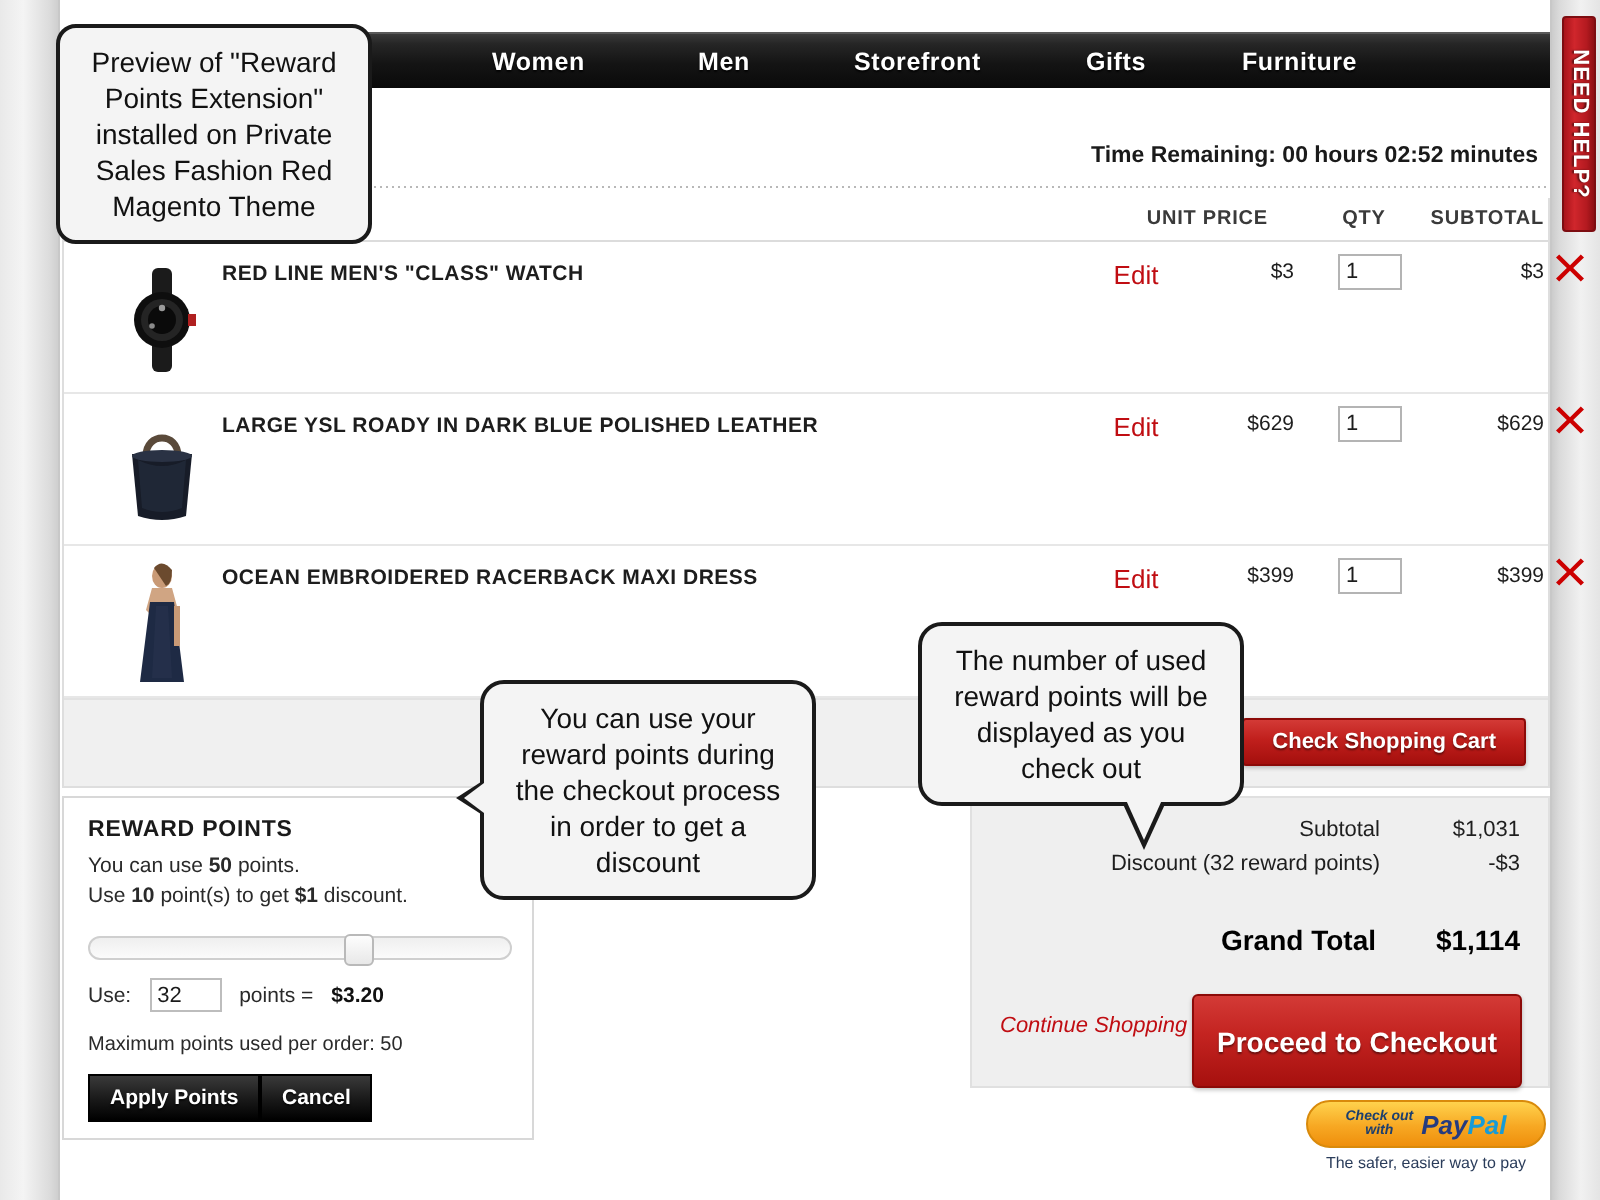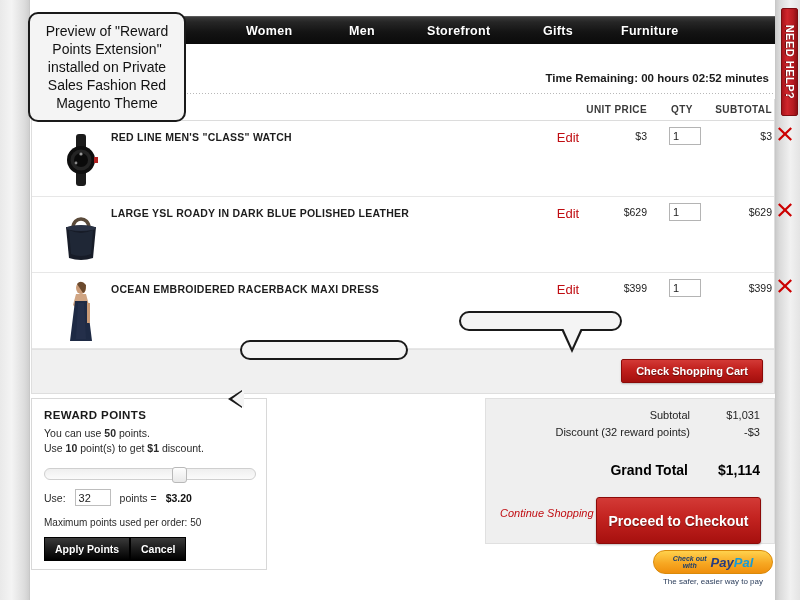--- a/index.html
+++ b/index.html
@@ -88,21 +88,21 @@
   }
   .cart-head {
     position: relative; height: 22px; background: #ffffff;
     border-bottom: 1px solid #dcdcdc;
   }
   .cart-head .col {
     position: absolute; top: 5px;
     font-size: 10px; font-weight: bold; color: #3a3a3a;
     letter-spacing: 0.4px; white-space: nowrap;
   }
-  .col-unit  { left: 545px; width: 70px; text-align: right; }
+  .col-unit  { left: 532px; width: 70px; text-align: right; }
   .col-qty   { left: 630px; width: 40px; text-align: center; }
   .col-sub   { left: 678px; width: 62px; text-align: right; }
 
   .cart-row {
     position: relative; height: 76px;
     border-bottom: 1px solid #e7e7e7;
     background: #fff;
   }
   .cart-row:last-of-type { border-bottom: 1px solid #e7e7e7; }
 
@@ -513,20 +513,22 @@
     <div class="paypal-tag">The safer, easier way to pay</div>
   </div>
 
   <div class="bubble bubble-1">
     <span>Preview of "Reward Points Extension" installed on Private Sales Fashion Red Magento Theme</span>
   </div>
 
   <div class="bubble bubble-2">
     <span class="tail"></span>
     <span class="tail-fill"></span>
+    <span>You can use your reward points during the checkout process in order to get a discount</span>
   </div>
 
   <div class="bubble bubble-3">
     <span class="tail"></span>
     <span class="tail-fill"></span>
+    <span>The number of used reward points will be displayed as you check out</span>
   </div>
 
 </div>
 
 </body></html>

